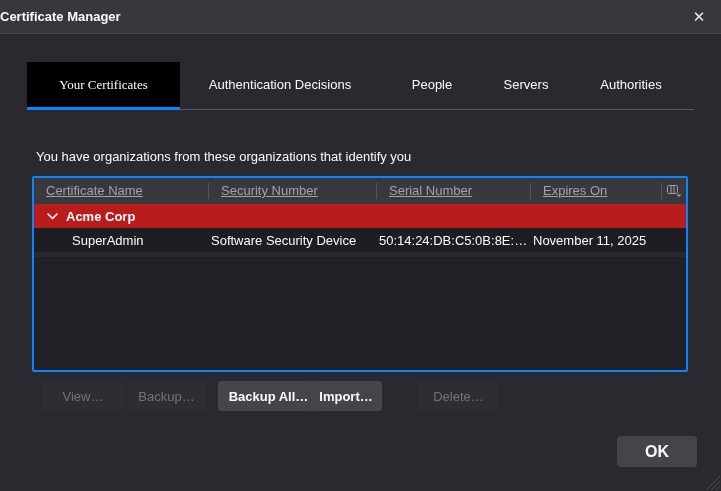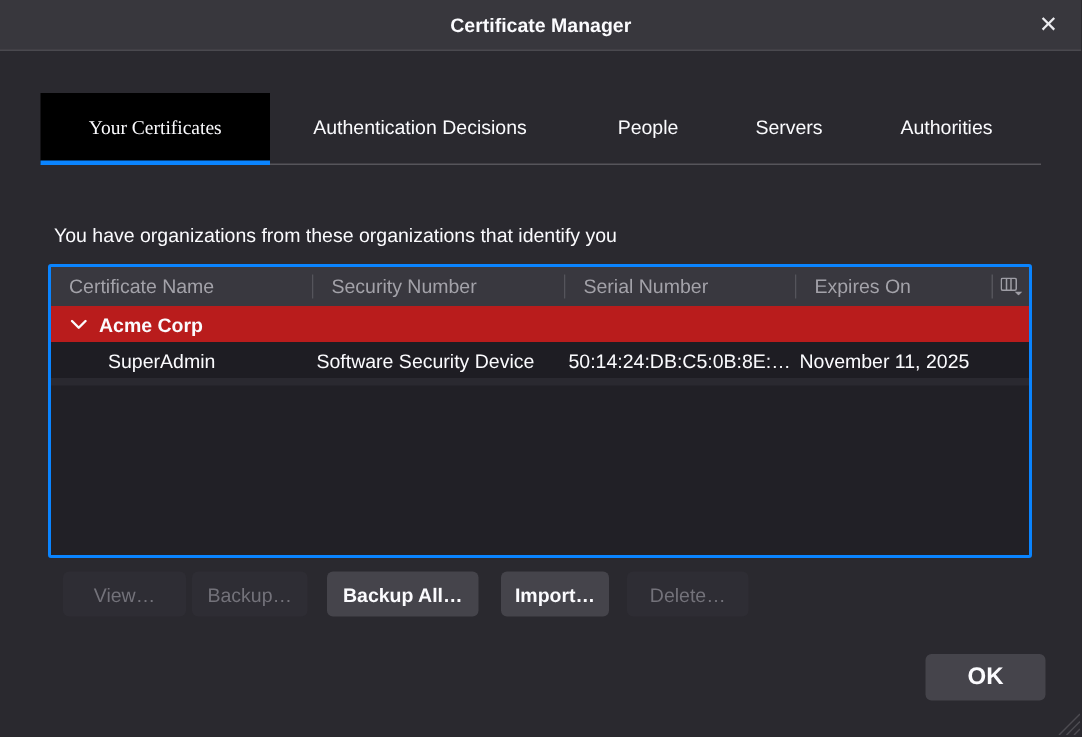--- a/index.html
+++ b/index.html
@@ -3,21 +3,21 @@
 <meta charset="utf-8">
 <style>
   * { box-sizing: border-box; }
   body { margin: 0; background: #2a292f; font-family: "Liberation Sans", sans-serif; }
   .window { position: relative; width: 721px; height: 491px; background: #2a292f;
             color: #fbfbfe; font-size: 13px; overflow: hidden; }
 
   
   .titlebar { position: absolute; top: 0; left: 0; width: 100%; height: 34px;
               background: #38373d; border-bottom: 1px solid #4a494f;
-              display: flex; align-items: center; justify-content: center; }
+              display: flex; align-items: center; }
   .title { font-weight: 700; font-size: 13px; color: #fbfbfe; }
   .close-btn { position: absolute; right: 8px; top: 0; height: 34px; width: 28px;
                background: none; border: none; color: #ececf0; font-size: 15px;
                line-height: 34px; padding: 0; cursor: pointer; font-family: inherit; }
 
   
   .tabstrip { position: absolute; top: 62px; left: 27px; right: 27px; height: 48px; display: flex; }
   .tab-divider { position: absolute; left: 0; right: 0; bottom: 0; height: 1px; background: #56555b; }
   .tab { position: relative; display: flex; align-items: center; justify-content: center;
          height: 48px; color: #fbfbfe; cursor: pointer; border-bottom: 3px solid transparent;
@@ -26,21 +26,21 @@
 
   
   .desc { position: absolute; left: 36px; top: 149px; color: #fbfbfe; }
 
   
   .table { position: absolute; left: 32px; top: 176px; width: 656px; height: 196px;
            border: 2px solid #0a84ff; border-radius: 2px; background: #212026; overflow: hidden; }
   .thead { display: grid; grid-template-columns: 175px 168px 154px 131px 24px;
            height: 26px; background: #39383f; color: #a3a2a9; }
   .th { position: relative; padding-left: 12px; line-height: 26px; white-space: nowrap;
-        overflow: hidden; cursor: pointer; }
+        overflow: hidden; cursor: pointer; text-decoration: underline; }
   .th::after { content: ""; position: absolute; right: 0; top: 5px; bottom: 5px;
                width: 1px; background: #55545b; }
   .th.picker { padding: 0; display: flex; align-items: center; justify-content: center; }
   .th.picker::after { display: none; }
   .row.group { display: flex; align-items: center; height: 24px; background: #b91c1c;
                font-weight: 700; padding-left: 13px; cursor: default; }
   .chevron { display: inline-flex; margin-right: 8px; }
   .row.child { display: grid; grid-template-columns: 175px 168px 154px 131px 24px;
                height: 24px; background: #1e1d23; align-items: center; cursor: default; }
   .td { padding-left: 2px; white-space: nowrap; overflow: hidden; }
@@ -48,21 +48,21 @@
   .stripe { height: 5px; background: #2a2930; }
 
   
   .abtn { position: absolute; top: 381px; height: 30px; border: none; border-radius: 4px;
           font-family: inherit; font-size: 13px; }
   .abtn.enabled { background: #45444b; color: #fbfbfe; font-weight: 700; cursor: pointer; }
   .abtn.disabled { background: #2e2d34; color: #73727a; font-weight: 400; }
   .btn-view { left: 42px; width: 82px; }
   .btn-backup { left: 128px; width: 77px; }
   .btn-backupall { left: 218px; width: 101px; }
-  .btn-import { left: 334px; width: 72px; }
+  .btn-import { left: 310px; width: 72px; }
   .btn-delete { left: 418px; width: 81px; }
 
   .ok-btn { position: absolute; left: 617px; top: 436px; width: 80px; height: 31px;
             background: #45444b; color: #fbfbfe; font-weight: 700; border: none;
             border-radius: 4px; font-size: 16px; font-family: inherit; cursor: pointer; }
 
   .grip { position: absolute; right: 1px; bottom: 1px; cursor: nwse-resize; }
 </style>
 </head>
 <body>

